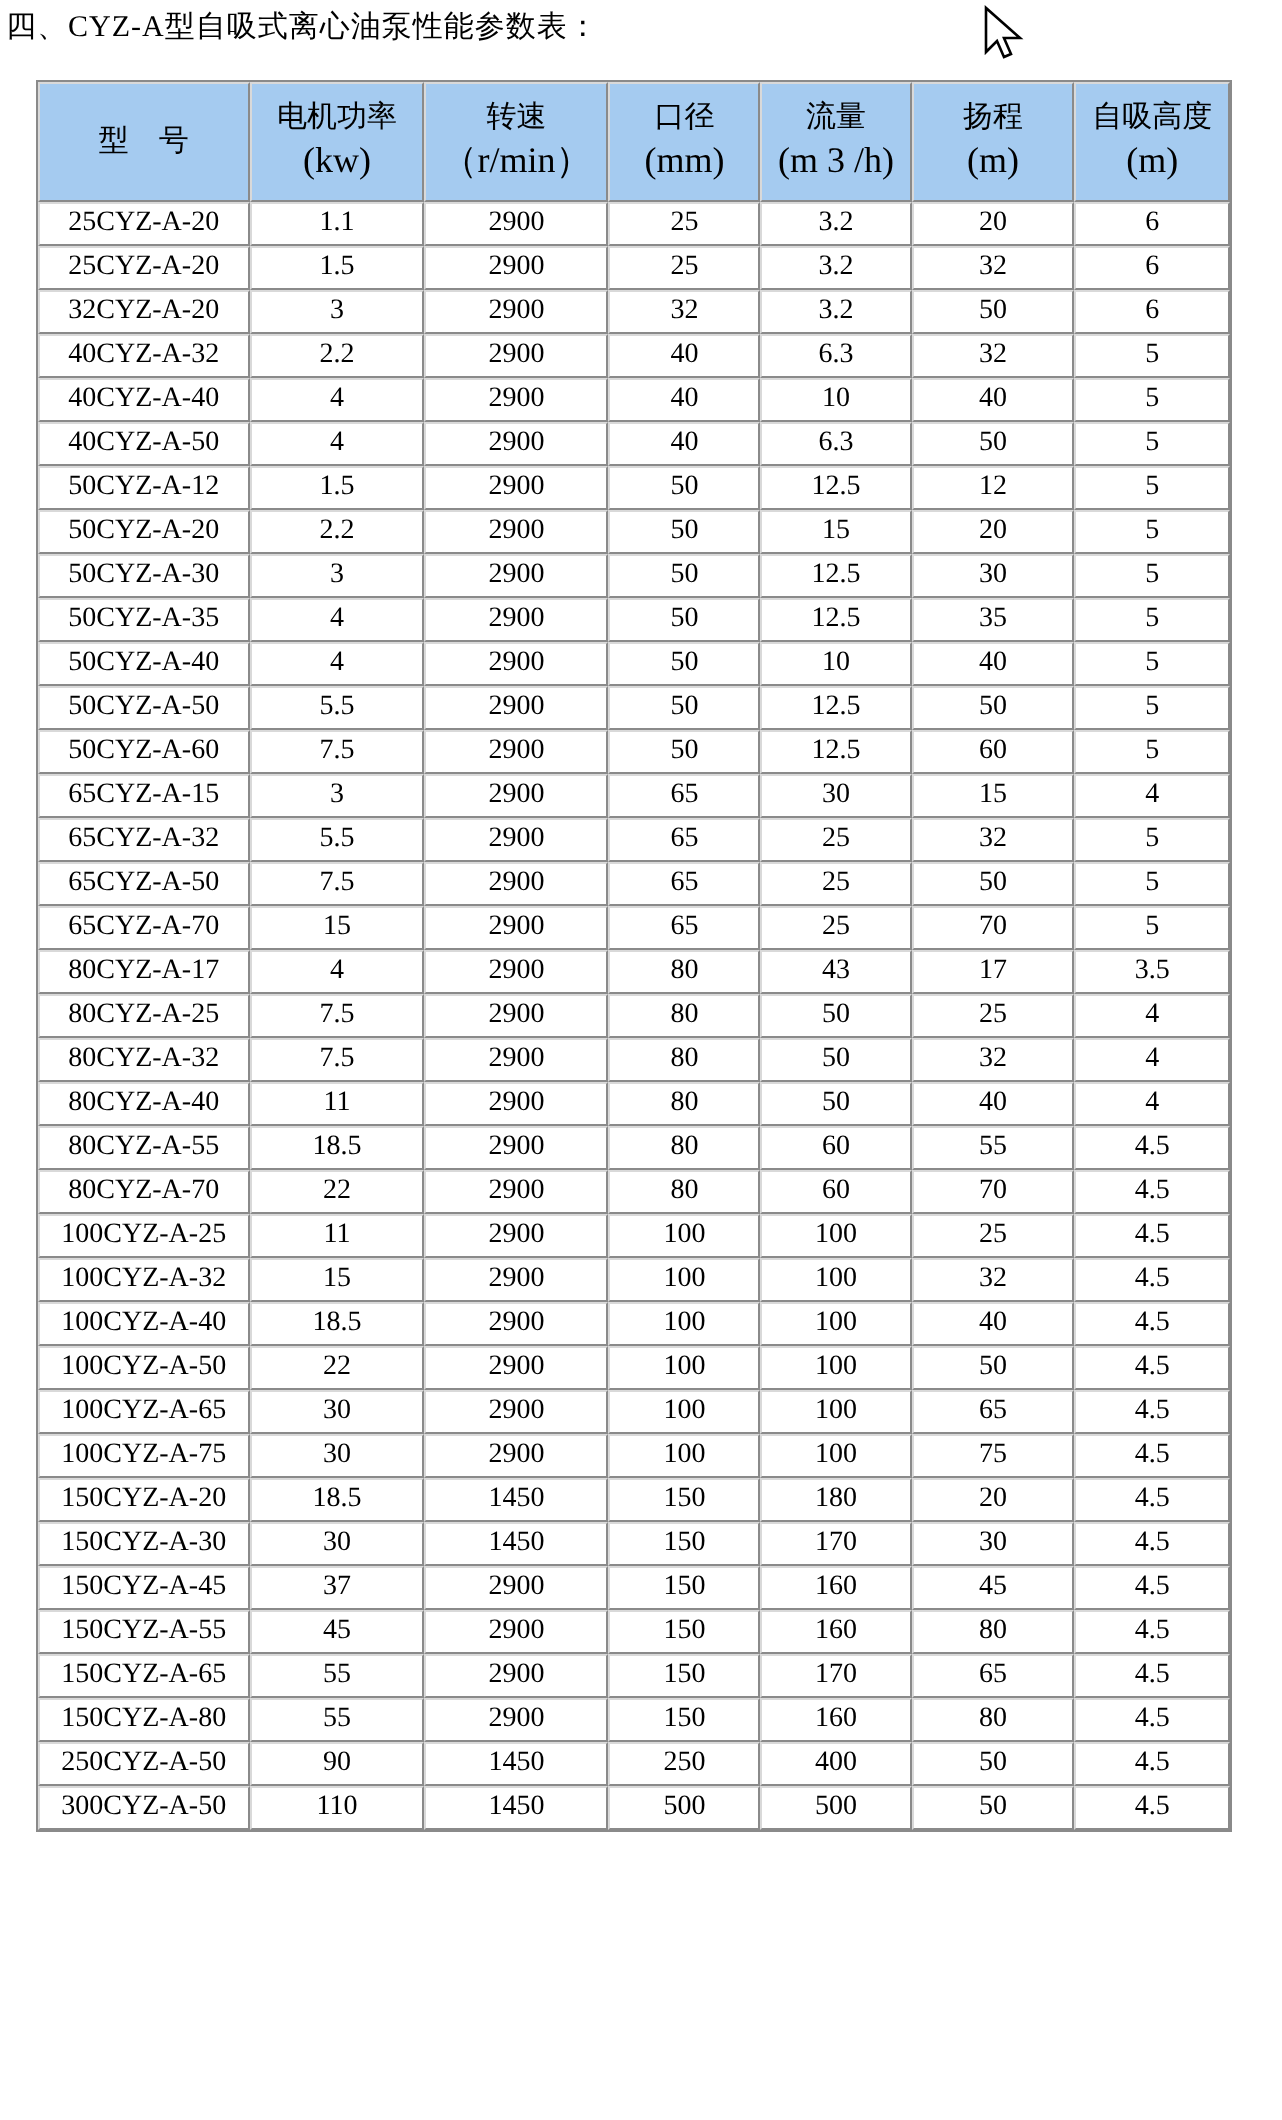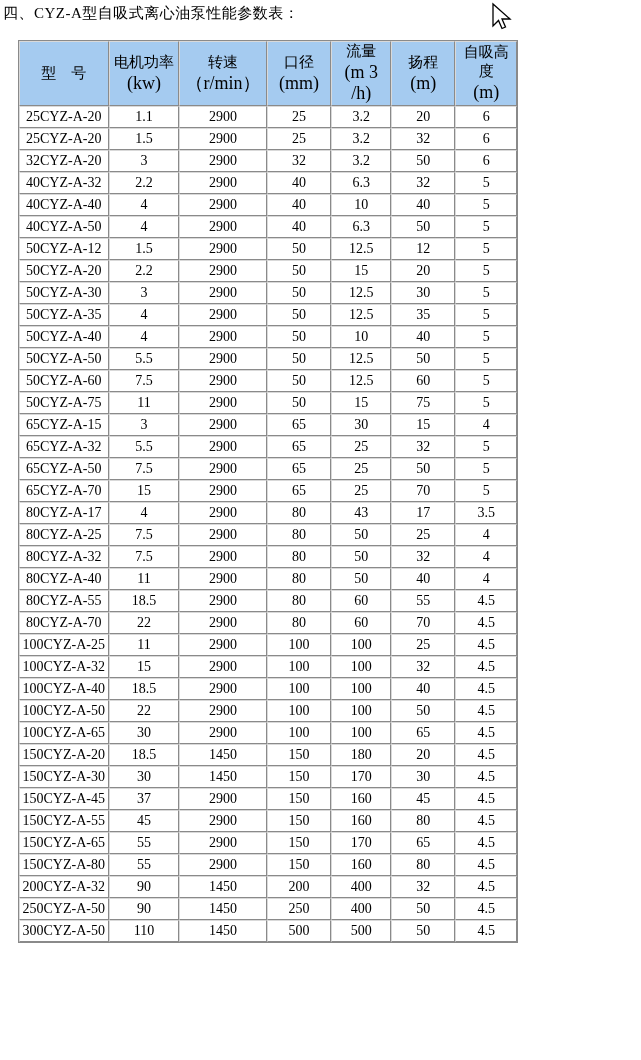--- a/index.html
+++ b/index.html
@@ -4,21 +4,21 @@
 <style>
   html, body {
     margin: 0;
     padding: 0;
     background: #ffffff;
     font-family: "Liberation Serif", "DejaVu Serif", serif;
     color: #000000;
   }
   .page {
     position: relative;
-    width: 518px;
+    width: 616px;
     height: 1060px;
     background: #ffffff;
     overflow: hidden;
   }
   .title {
     position: absolute;
     left: 3px;
     top: 4px;
     font-size: 15px;
     letter-spacing: 0.5px;
@@ -230,29 +230,20 @@
         <tr>
           <td>50CYZ-A-60</td>
           <td>7.5</td>
           <td>2900</td>
           <td>50</td>
           <td>12.5</td>
           <td>60</td>
           <td>5</td>
         </tr>
         <tr>
-          <td>50CYZ-A-75</td>
-          <td>11</td>
-          <td>2900</td>
-          <td>50</td>
-          <td>15</td>
-          <td>75</td>
-          <td>5</td>
-        </tr>
-        <tr>
           <td>65CYZ-A-15</td>
           <td>3</td>
           <td>2900</td>
           <td>65</td>
           <td>30</td>
           <td>15</td>
           <td>4</td>
         </tr>
         <tr>
           <td>65CYZ-A-32</td>
@@ -374,20 +365,29 @@
         <tr>
           <td>100CYZ-A-65</td>
           <td>30</td>
           <td>2900</td>
           <td>100</td>
           <td>100</td>
           <td>65</td>
           <td>4.5</td>
         </tr>
         <tr>
+          <td>100CYZ-A-75</td>
+          <td>30</td>
+          <td>2900</td>
+          <td>100</td>
+          <td>100</td>
+          <td>75</td>
+          <td>4.5</td>
+        </tr>
+        <tr>
           <td>150CYZ-A-20</td>
           <td>18.5</td>
           <td>1450</td>
           <td>150</td>
           <td>180</td>
           <td>20</td>
           <td>4.5</td>
         </tr>
         <tr>
           <td>150CYZ-A-30</td>
@@ -425,29 +425,20 @@
           <td>65</td>
           <td>4.5</td>
         </tr>
         <tr>
           <td>150CYZ-A-80</td>
           <td>55</td>
           <td>2900</td>
           <td>150</td>
           <td>160</td>
           <td>80</td>
-          <td>4.5</td>
-        </tr>
-        <tr>
-          <td>200CYZ-A-32</td>
-          <td>90</td>
-          <td>1450</td>
-          <td>200</td>
-          <td>400</td>
-          <td>32</td>
           <td>4.5</td>
         </tr>
         <tr>
           <td>250CYZ-A-50</td>
           <td>90</td>
           <td>1450</td>
           <td>250</td>
           <td>400</td>
           <td>50</td>
           <td>4.5</td>

